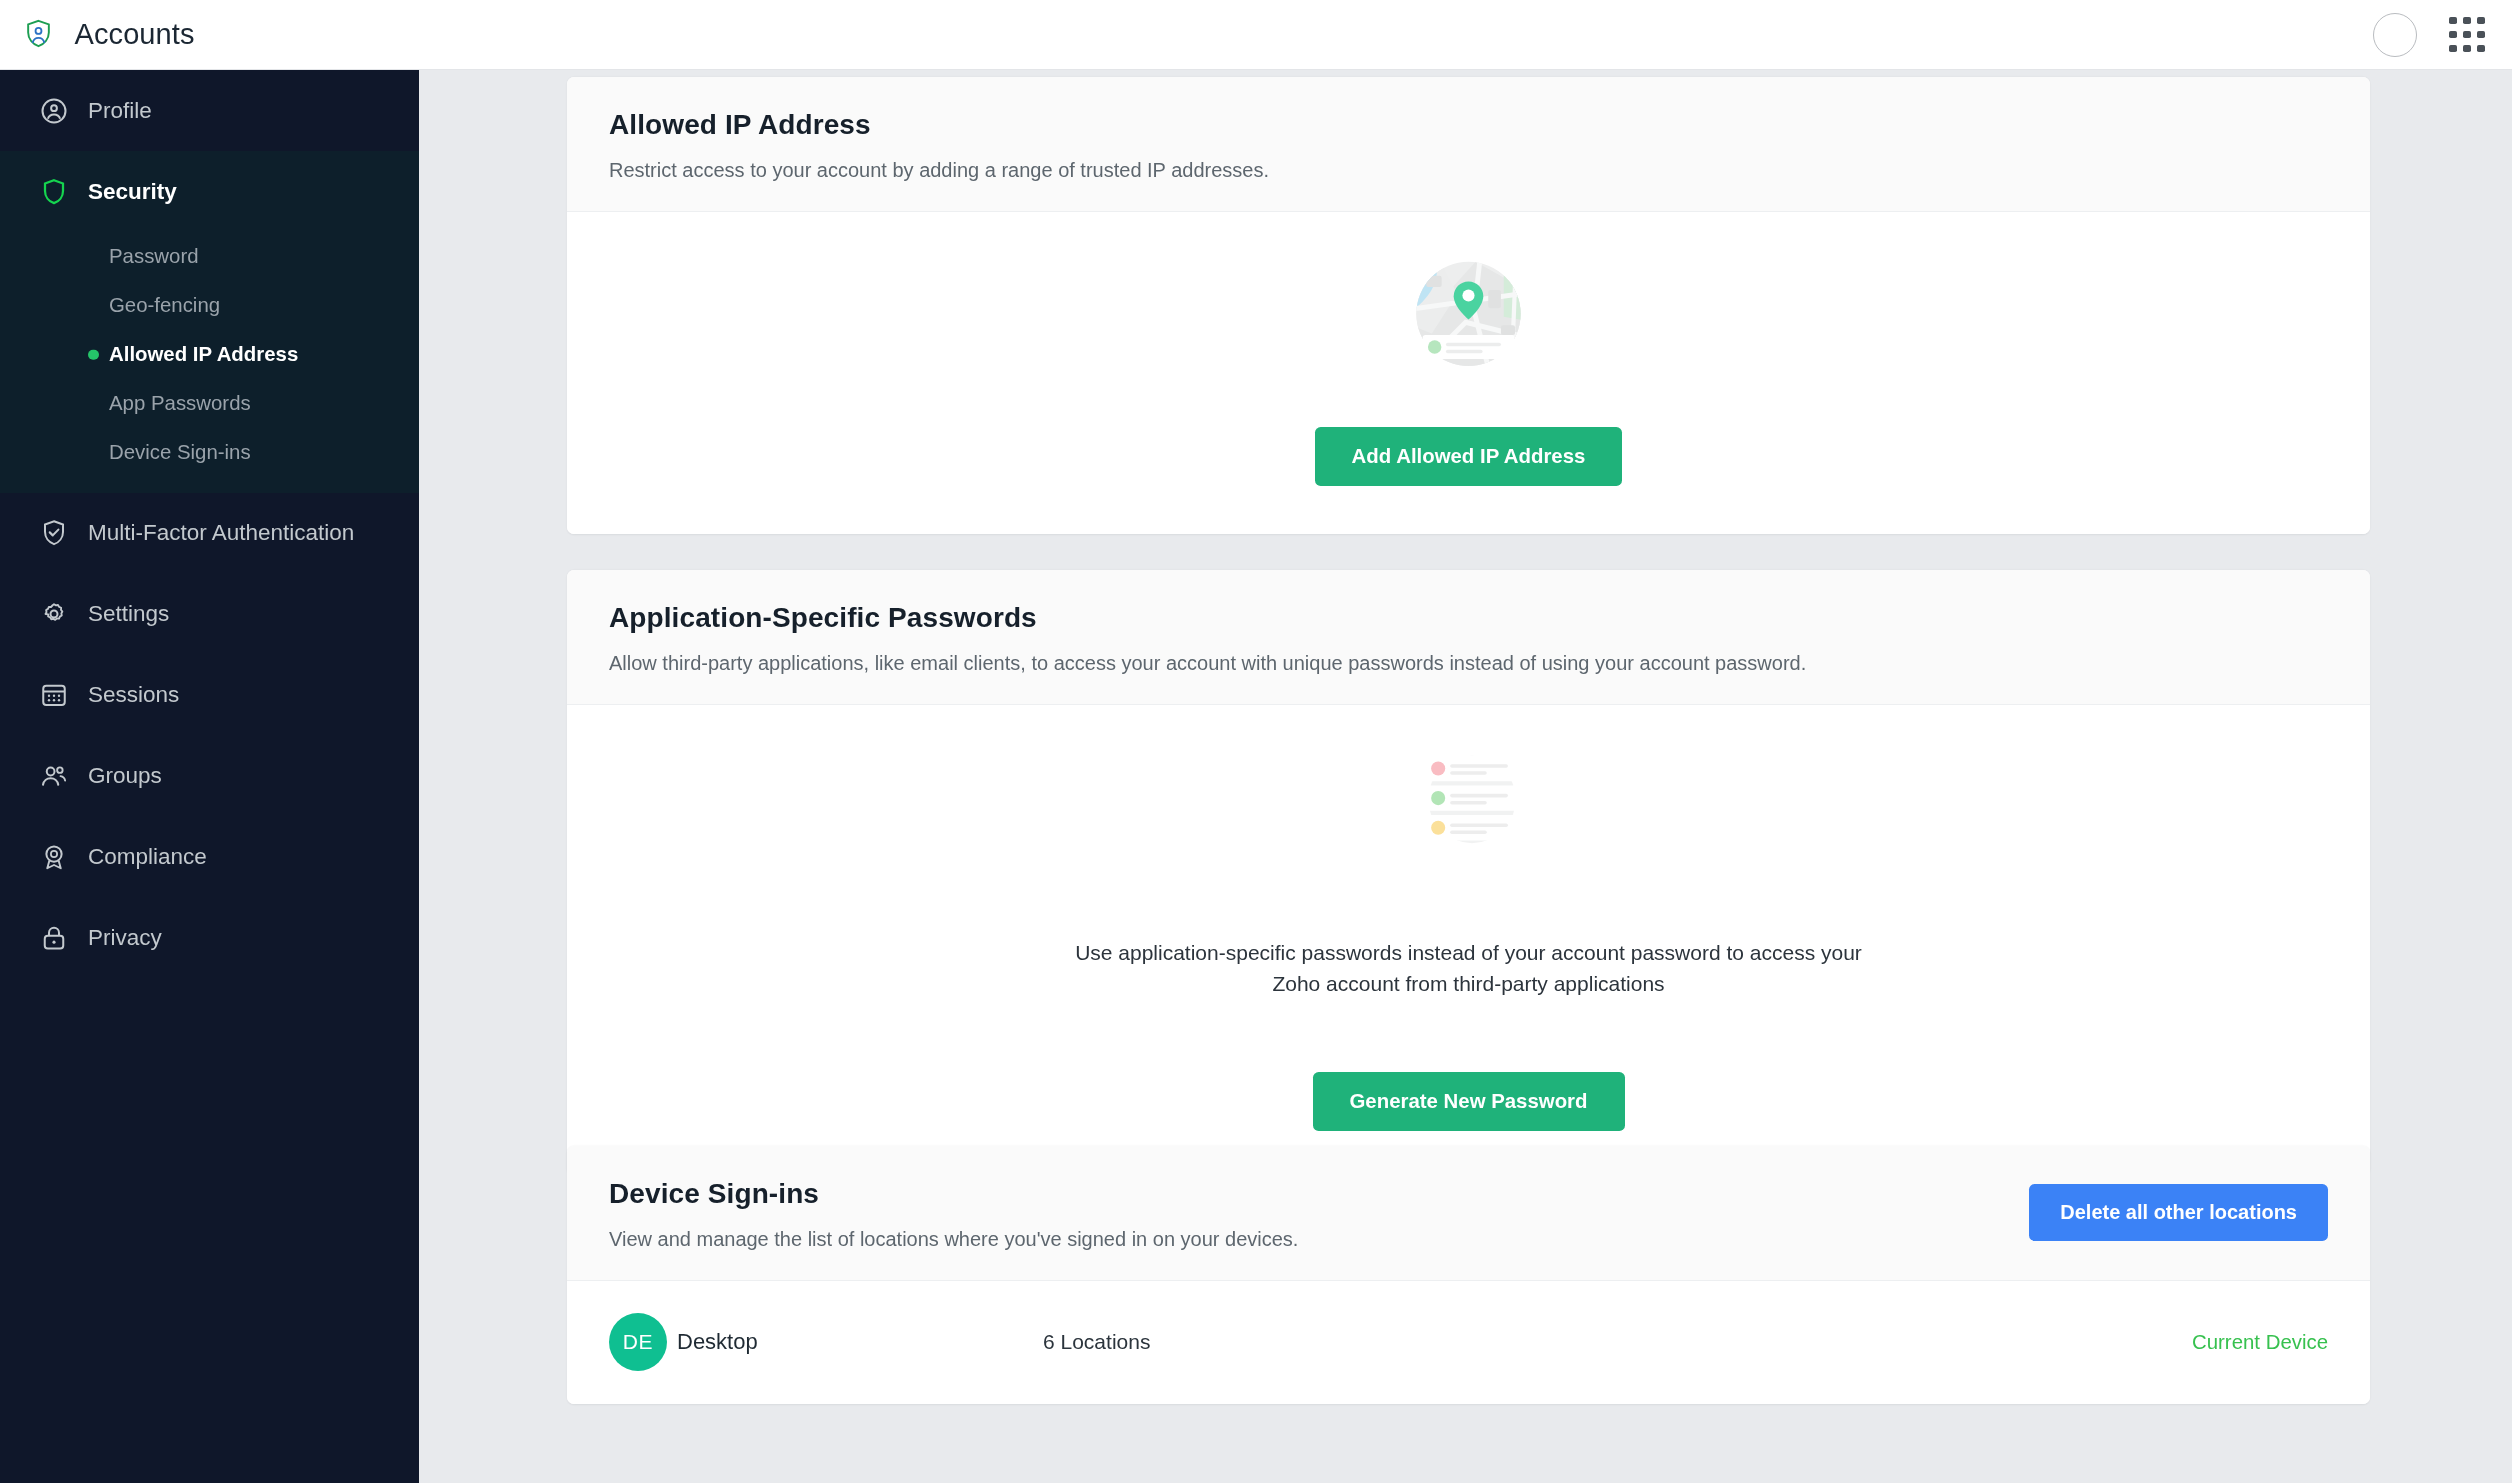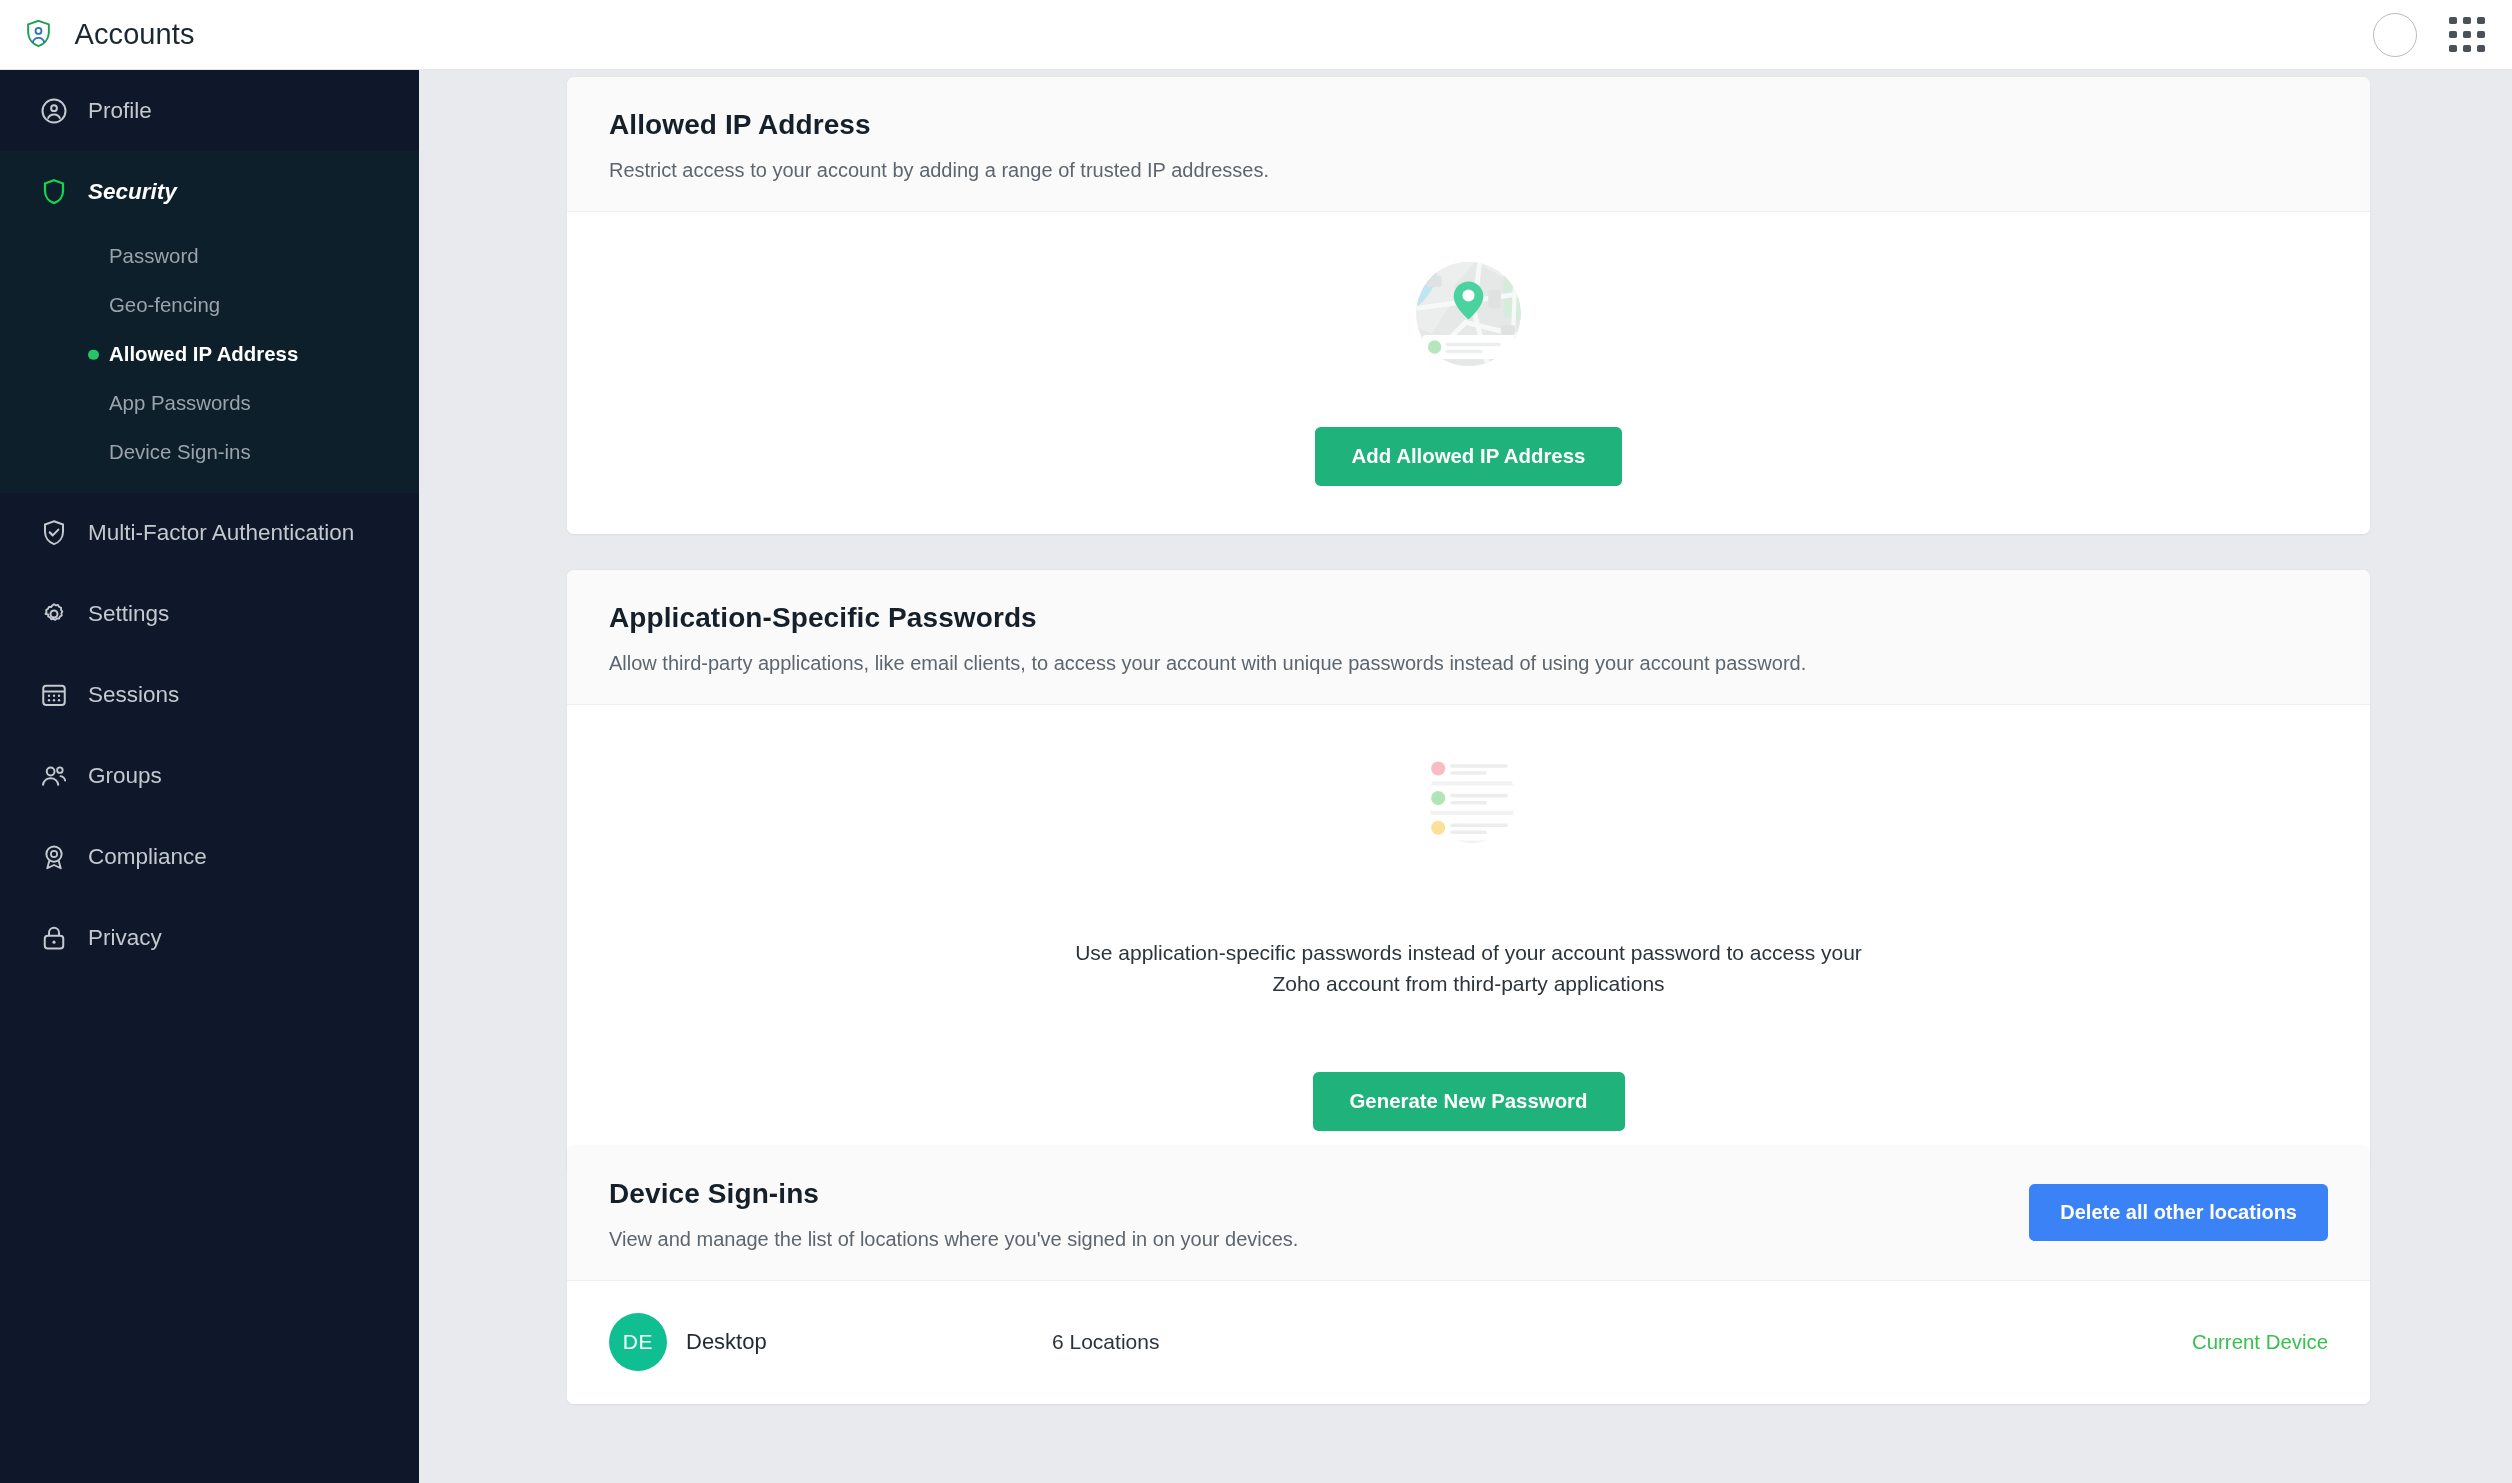--- a/index.html
+++ b/index.html
@@ -42,21 +42,21 @@
   }
   .nav-item {
     display: flex; align-items: center; gap: 19px;
     height: 81px; padding-left: 39px;
     color: #c3c9ce; font-size: 22.5px;
   }
   .nav-item .ico { width: 30px; height: 30px; display: flex; align-items: center; justify-content: center; flex: 0 0 30px; }
   .nav-item .ico svg { width: 30px; height: 30px; display: block; }
 
   .security-block { background: #0d1f2b; padding-bottom: 15.5px; }
-  .nav-item.active-parent { color: #ffffff; font-weight: bold; font-style: italic; }
+  .nav-item.active-parent { color: #ffffff; font-weight: bold; }
 
   .subnav { padding-left: 0; }
   .sub-item {
     position: relative;
     display: flex; align-items: center;
     height: 49px; padding-left: 109px;
     color: #9aa3ab; font-size: 20.4px;
   }
   .sub-item.selected { color: #ffffff; font-weight: bold; }
   .sub-dot {
@@ -110,21 +110,21 @@
   .device-row {
     display: flex; align-items: center;
     height: 123px; padding: 0 42px;
   }
   .dev-avatar {
     width: 58px; height: 58px; border-radius: 50%;
     background: #0fbf91; color: #fff;
     display: flex; align-items: center; justify-content: center;
     font-size: 21px; letter-spacing: 0.7px; flex: 0 0 58px;
   }
-  .dev-name { font-size: 22px; color: #1f2a33; margin-left: 19px; width: 366px; }
+  .dev-name { font-size: 22px; color: #1f2a33; margin-left: 10px; width: 366px; }
   .dev-locations { font-size: 21px; color: #2b343c; }
   .dev-current { margin-left: auto; font-size: 20.4px; color: #37c14f; }
 </style>
 </head>
 <body>
 
 <div class="topbar">
   <div class="brand">
     <span class="ico-logo">
       <svg width="31" height="31" viewBox="0 0 24 24" fill="none">

